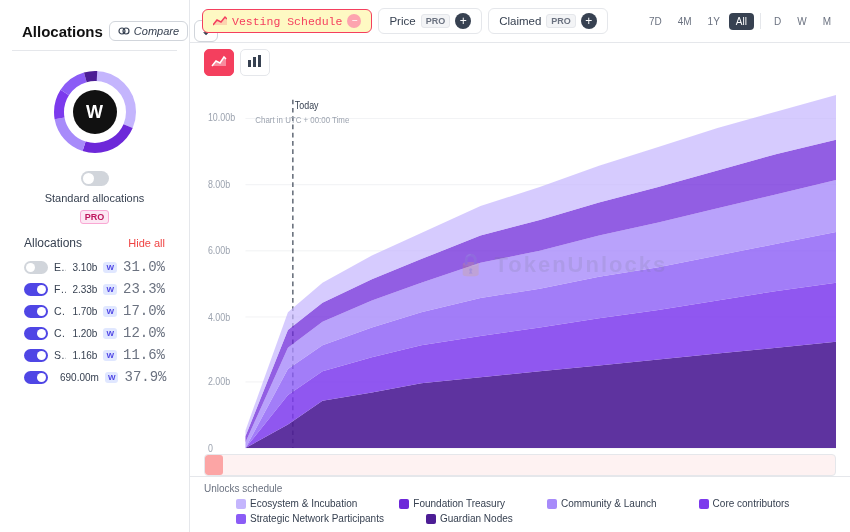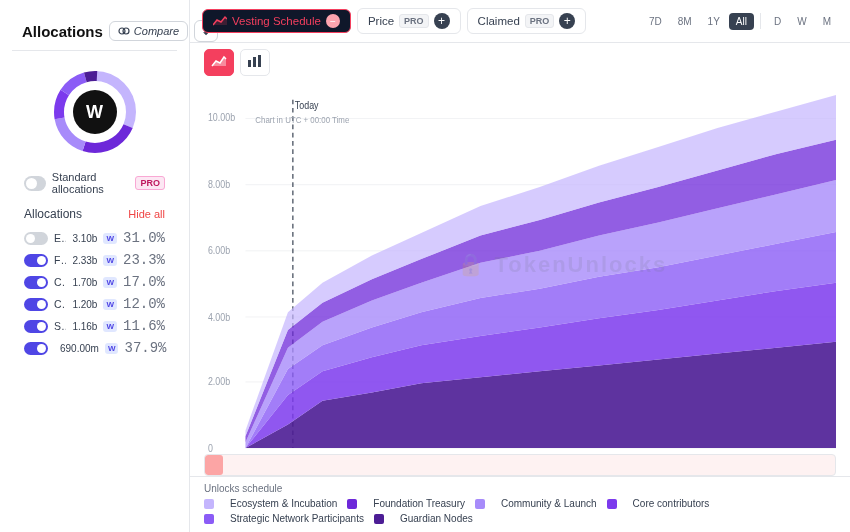--- a/index.html
+++ b/index.html
@@ -89,20 +89,21 @@
       font-size: 18px;
       font-weight: 900;
     }
 
     
     .toggle-row {
       display: flex;
       align-items: center;
       gap: 6px;
       padding: 6px 12px;
+      flex-direction: column;
     }
 
     .toggle-switch {
       width: 28px;
       height: 15px;
       background: #d1d5db;
       border-radius: 8px;
       position: relative;
       cursor: pointer;
     }
@@ -258,21 +259,22 @@
       border: 1.5px solid #e5e7eb;
       font-size: 11.5px;
       cursor: pointer;
       color: #374151;
       background: #fff;
     }
 
     .tab-btn.active {
       border-color: #f43f5e;
       color: #f43f5e;
-      background: #0f172a;
+      background: #fef9c3;
+      font-family: Liberation Mono, monospace;
     }
 
     .tab-remove {
       width: 14px;
       height: 14px;
       background: #fda4af;
       border-radius: 50%;
       display: flex;
       align-items: center;
       justify-content: center;
@@ -392,23 +394,24 @@
 
     .legend-title {
       font-size: 10px;
       color: #6b7280;
       width: 100%;
     }
 
     .legend-item {
       display: flex;
       align-items: center;
-      gap: 16px;
+      gap: 4px;
       font-size: 10px;
       color: #374151;
+      margin-left: 32px;
     }
 
     .legend-dot {
       width: 10px;
       height: 10px;
       border-radius: 2px;
       flex-shrink: 0;
     }
 
     .watermark {
@@ -537,21 +540,21 @@
           <div class="tab-add">+</div>
         </button>
         <button class="tab-btn">
           <span>Claimed</span>
           <span class="pro-badge">PRO</span>
           <div class="tab-add">+</div>
         </button>
       </div>
     <div class="time-range-group" id="time-range-group">
         <button class="time-btn">7D</button>
-        <button class="time-btn">8M</button>
+        <button class="time-btn">4M</button>
         <button class="time-btn">1Y</button>
         <button class="time-btn active">All</button>
         <div class="divider-v"></div>
         <button class="time-btn">D</button>
         <button class="time-btn">W</button>
         <button class="time-btn">M</button>
       </div>
   </div>
 
   <div class="chart-toolbar">

